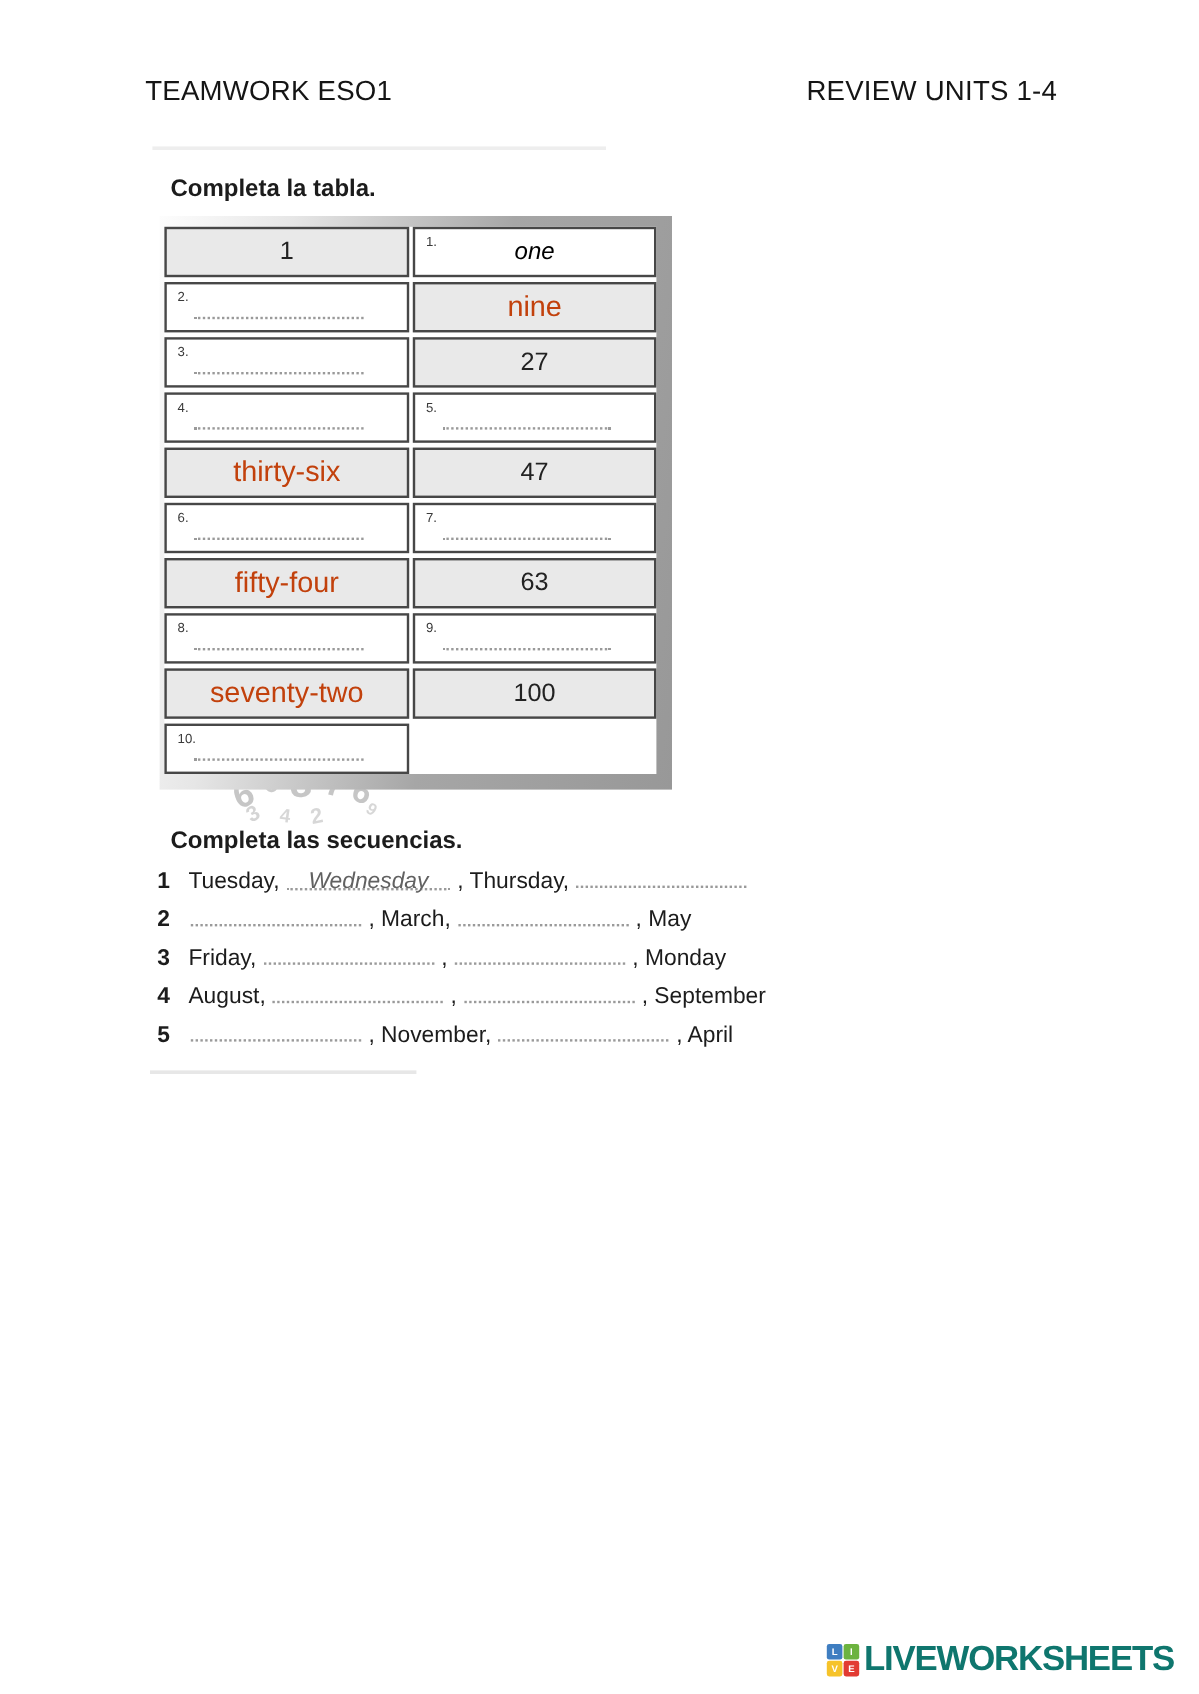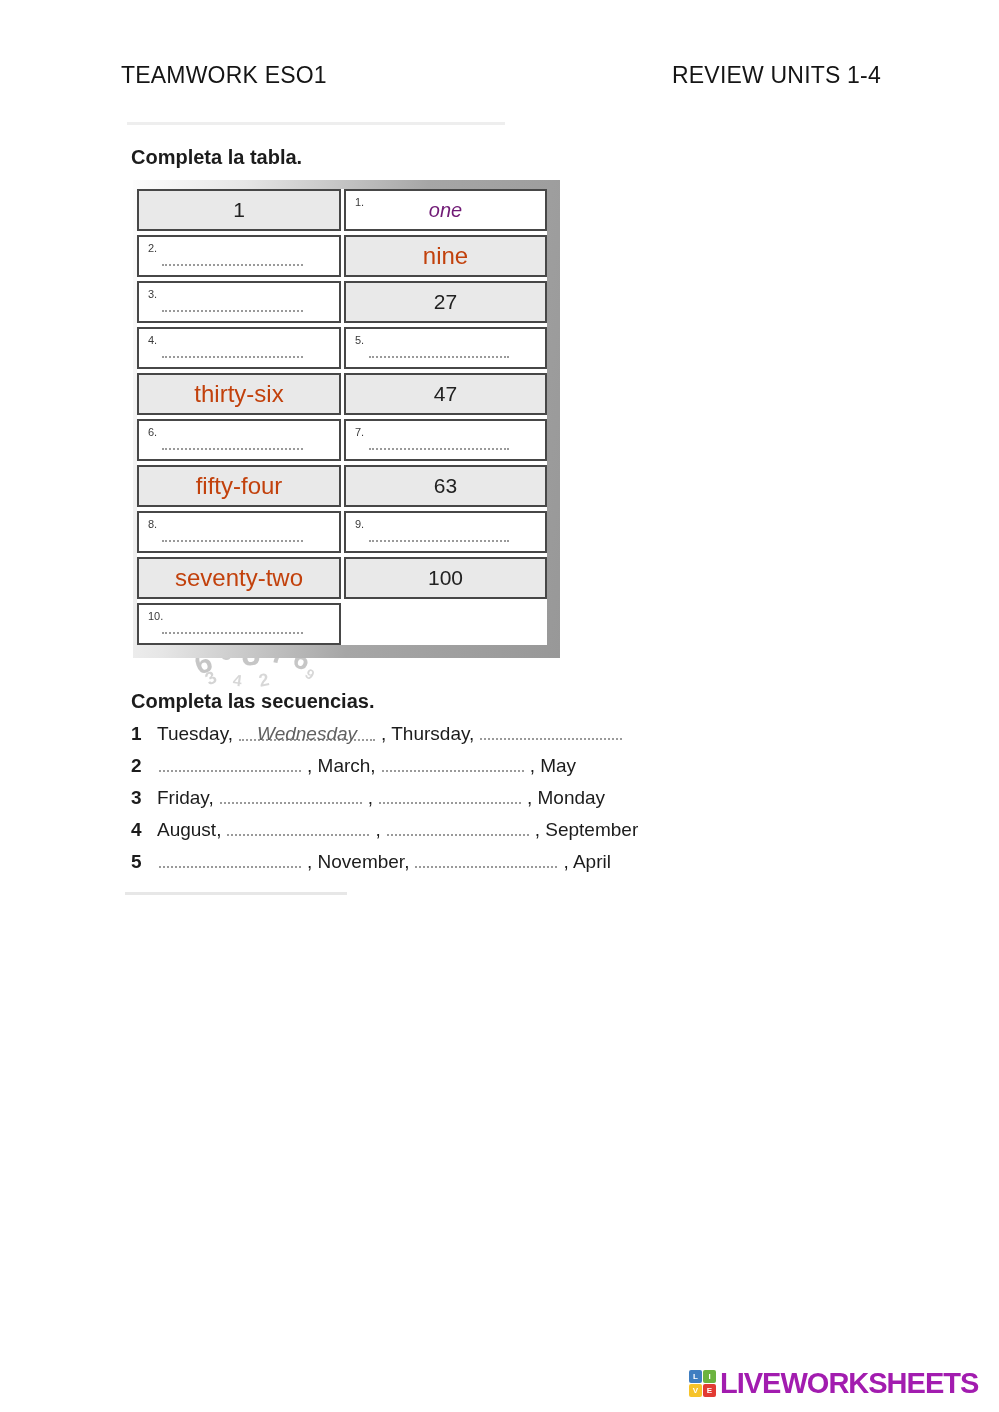--- a/index.html
+++ b/index.html
@@ -16,21 +16,21 @@
   
   .hdr { position: absolute; top: 62px; font-size: 23px; color: #151515; letter-spacing: 0.2px; }
   .hdr-left  { left: 121px; }
   .hdr-right { left: 672px; }
 
   
   .rule-top    { position: absolute; left: 127px; top: 122px; width: 378px; height: 3px; background: #eeeeee; }
   .rule-bottom { position: absolute; left: 125px; top: 892px; width: 222px; height: 3px; background: #e7e7e7; }
 
   
-  .sec-title { position: absolute; left: 131px; font-size: 20px; font-weight: bold; color: #1c1c1c; }
+  .sec-title { position: absolute; left: 142px; font-size: 20px; font-weight: bold; color: #1c1c1c; }
   .sec-title-1 { top: 146px; }
   .sec-title-2 { top: 690px; }
 
   
   .decor { position: absolute; left: 0; top: 0; z-index: 1; }
   .decor span { position: absolute; font-weight: bold; color: #8f8f8f; font-family: "Liberation Sans", sans-serif; }
   .decor span:nth-child(1) { left:195px; top:646px; font-size:30px; transform:rotate(-18deg); opacity:.50; }
   .decor span:nth-child(2) { left:221px; top:640px; font-size:22px; transform:rotate(14deg);  opacity:.45; }
   .decor span:nth-child(3) { left:241px; top:634px; font-size:34px; transform:rotate(-6deg);  opacity:.50; }
   .decor span:nth-child(4) { left:271px; top:638px; font-size:28px; transform:rotate(10deg);  opacity:.50; }
@@ -55,21 +55,21 @@
     row-gap: 4px;
   }
   .cell { position: relative; border: 2px solid #474747; background: #ffffff; }
   .cell.gray { background: #e9e9e9; display: flex; align-items: center; justify-content: center; }
   .cell-value { font-size: 21px; color: #222222; }
   .cell-word  { font-size: 24px; color: #c2410c; }
   .cell-label { position: absolute; left: 9px; top: 5px; font-size: 11px; color: #3a3a3a; }
   .dotline { position: absolute; left: 23px; right: 36px; bottom: 9px; height: 0; border-bottom: 2px dotted #9a9a9a; }
   .cell-answer {
     position: absolute; inset: 0; display: flex; align-items: center; justify-content: center;
-    font-size: 20px; font-style: italic; color: #701a75;
+    font-size: 20px; font-style: italic; color: #000000;
   }
 
   
   .sequences { position: absolute; left: 131px; top: 722px; width: 560px; z-index: 2; }
   .seq-row { display: flex; align-items: baseline; height: 32px; font-size: 19px; color: #1c1c1c; white-space: nowrap; }
   .seq-num { font-weight: bold; width: 24px; flex: 0 0 24px; }
   .seq-text { padding: 0 2px; }
   .seq-blank {
     display: inline-block; width: 142px; height: 18px; margin: 0 4px;
     border-bottom: 2px dotted #9a9a9a; text-align: center; vertical-align: baseline;
@@ -77,21 +77,21 @@
   .seq-blank.w1 { width: 136px; }
   .blank-fill { font-style: italic; color: #616161; font-size: 19px; }
 
   
   .footer-logo { position: absolute; left: 689px; top: 1367px; display: flex; align-items: center; }
   .logo-squares { display: grid; grid-template-columns: 13px 13px; grid-auto-rows: 13px; gap: 1px; }
   .logo-sq {
     border-radius: 2px; display: flex; align-items: center; justify-content: center;
     color: #ffffff; font-size: 8px; font-weight: bold; line-height: 1;
   }
-  .logo-text { margin-left: 4px; font-size: 29px; font-weight: bold; color: #a21caf; letter-spacing: -1px; }
+  .logo-text { margin-left: 4px; font-size: 29px; font-weight: bold; color: #0f766e; letter-spacing: -1px; }
 </style>
 </head>
 <body>
 
 <div class="page">
 
   <div class="hdr hdr-left">TEAMWORK ESO1</div>
   <div class="hdr hdr-right">REVIEW UNITS 1-4</div>
 
   <div class="rule-top"></div>

